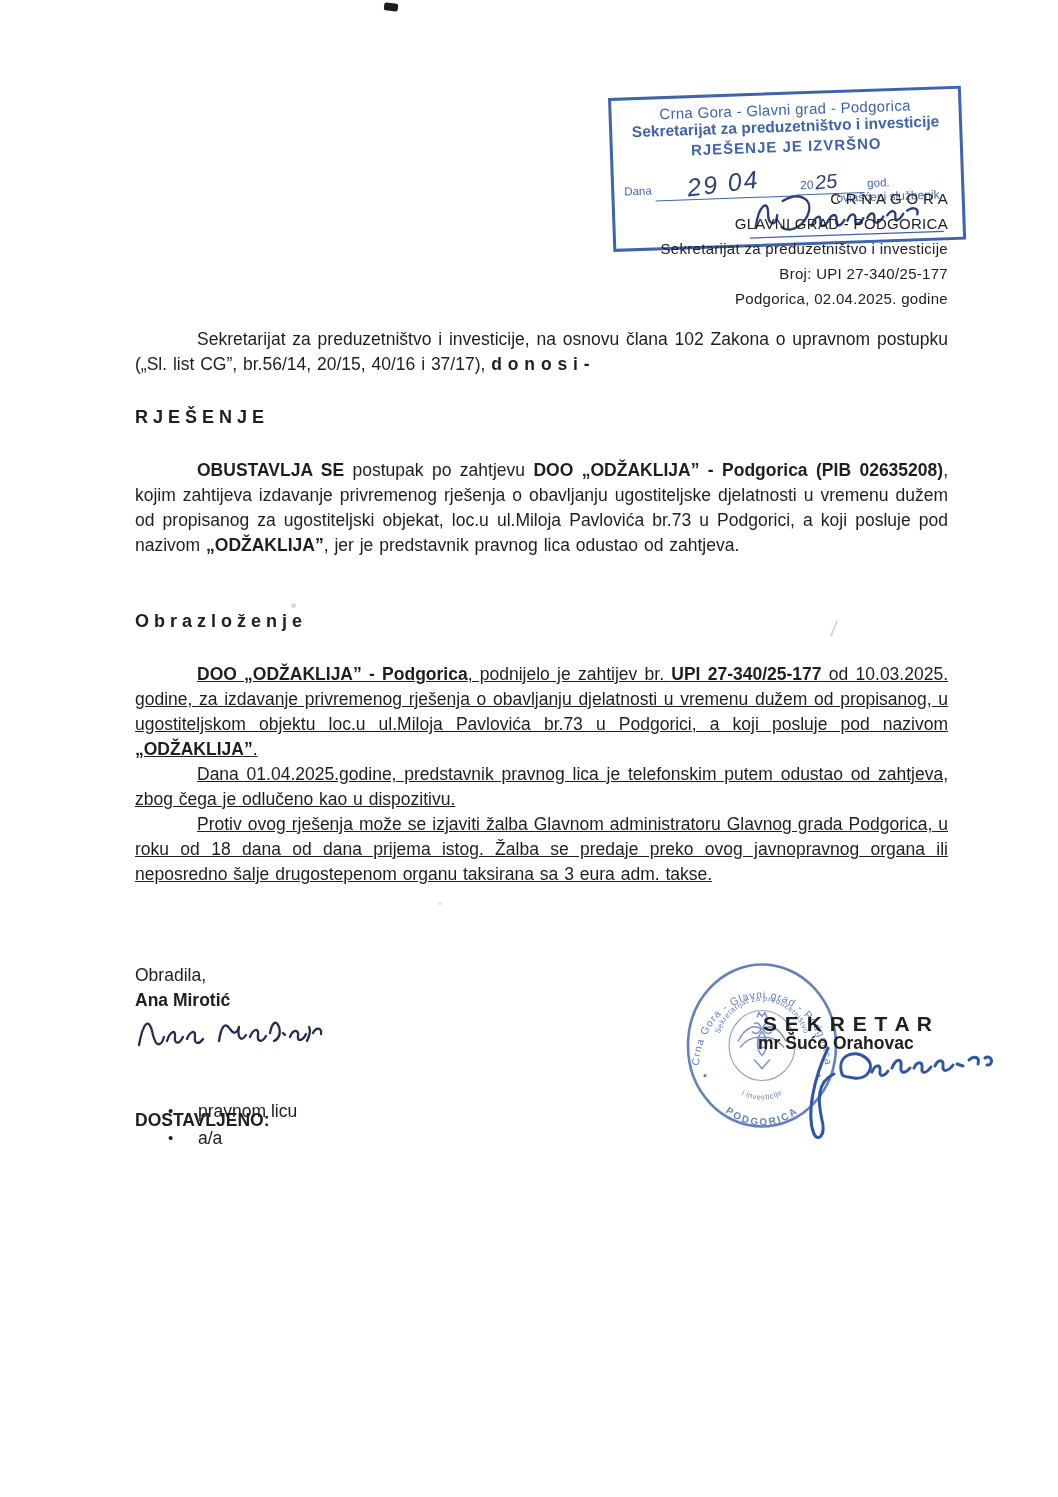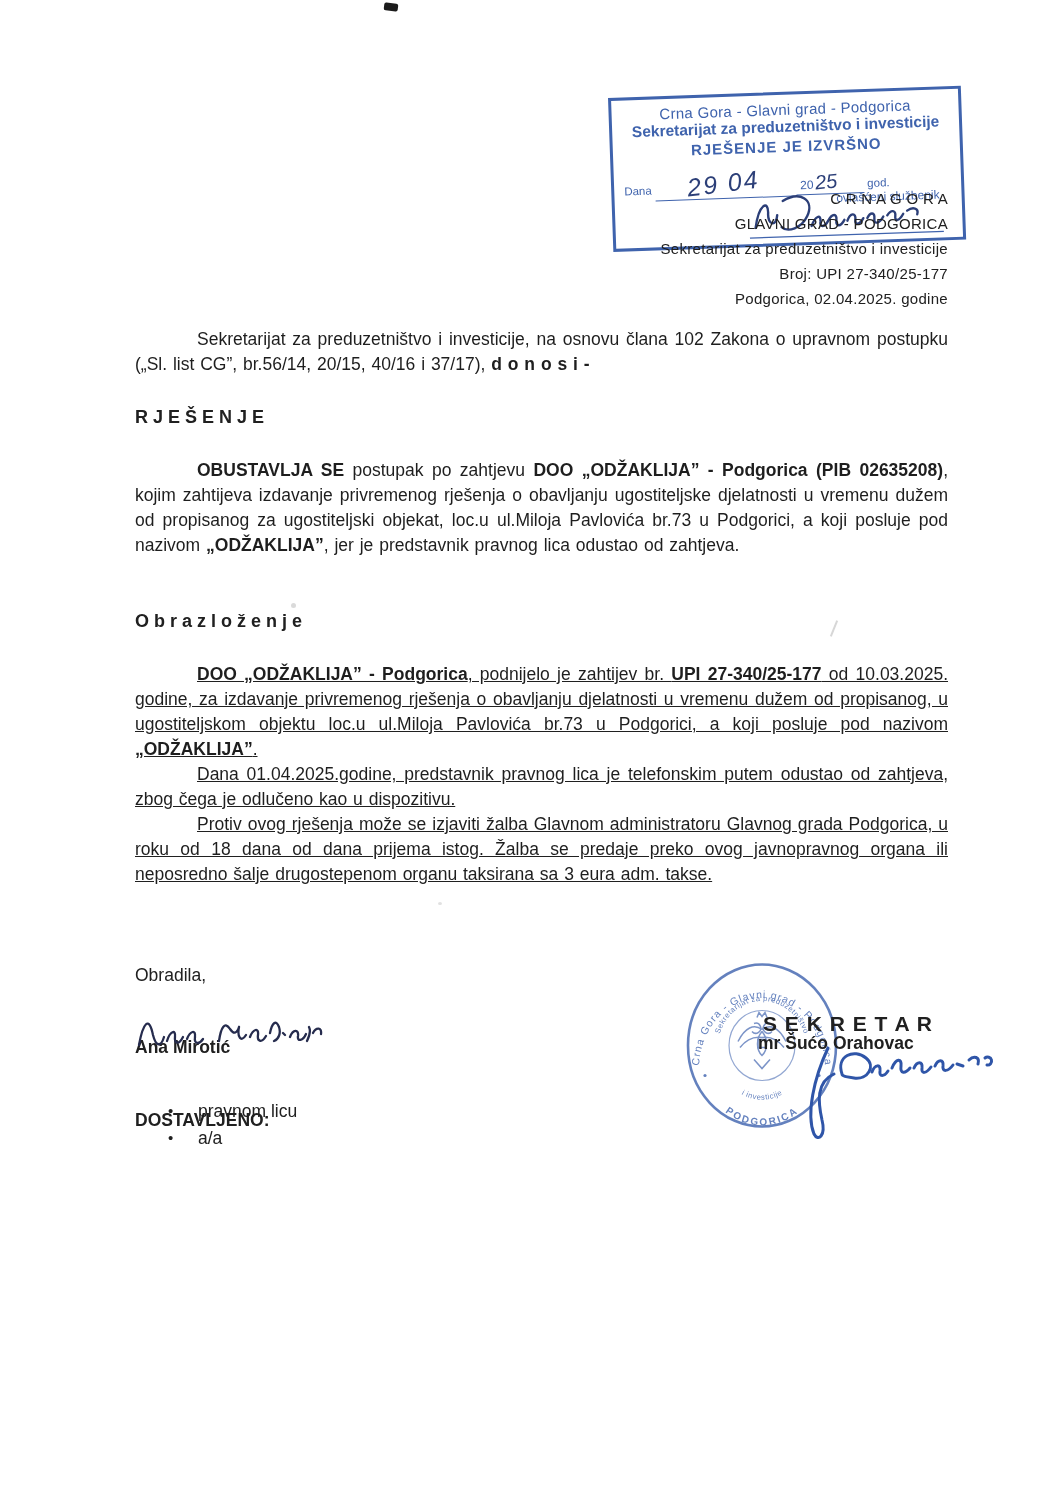--- a/index.html
+++ b/index.html
@@ -4,21 +4,21 @@
 <style>
   html,body{margin:0;padding:0;background:#e8e8e8;}
   .page{position:relative;width:1058px;height:1497px;background:#ffffff;margin:0 auto;
         font-family:"Liberation Sans",sans-serif;color:#202020;overflow:hidden;}
 
   
   .abs{position:absolute;}
   .col{left:135px;width:813px;}
   .par{margin:0;text-align:justify;font-size:17.5px;line-height:25px;text-indent:62px;
        word-spacing:1px;color:#1e1e1e;}
-  .b{font-weight:bold;margin-top:47px;}
+  .b{font-weight:bold;}
 
   
   .letterhead{top:186px;font-size:15px;line-height:25px;white-space:nowrap;text-align:right;}
   .letterhead .lh-line{letter-spacing:.3px;}
 
   .doc-title{top:407px;text-align:left;font-weight:bold;font-size:18px;}
   .doc-title2{top:611px;text-align:left;font-weight:bold;font-size:18px;}
   .intro{top:327px;}
   .ruling-par{top:458px;}
   .bodyblock{top:662px;text-decoration:underline;}

